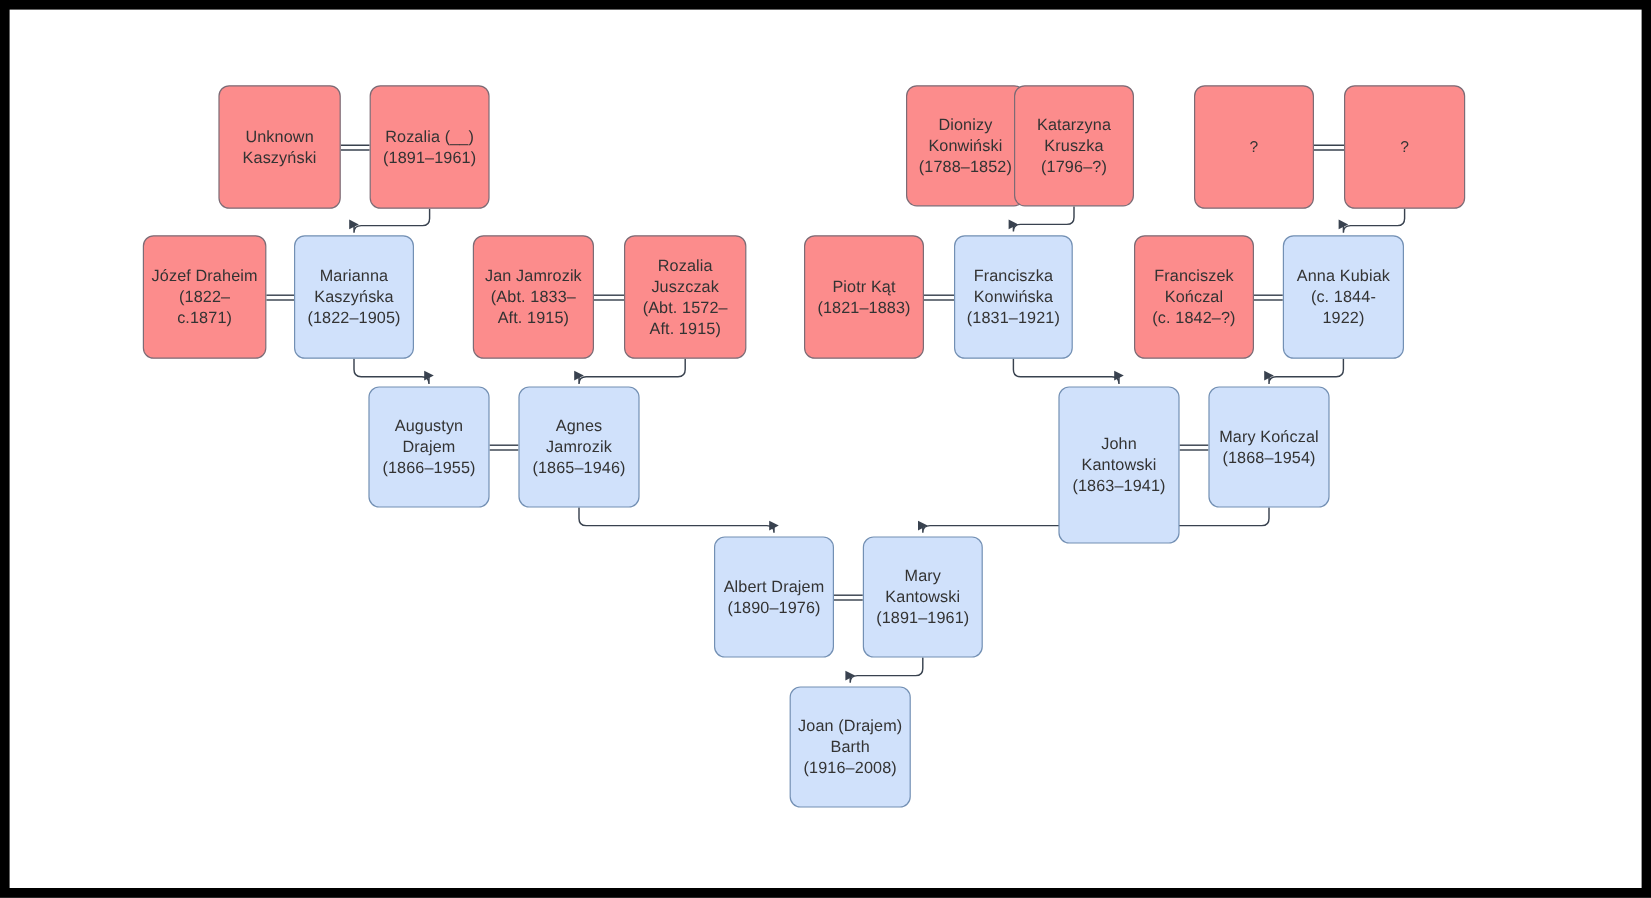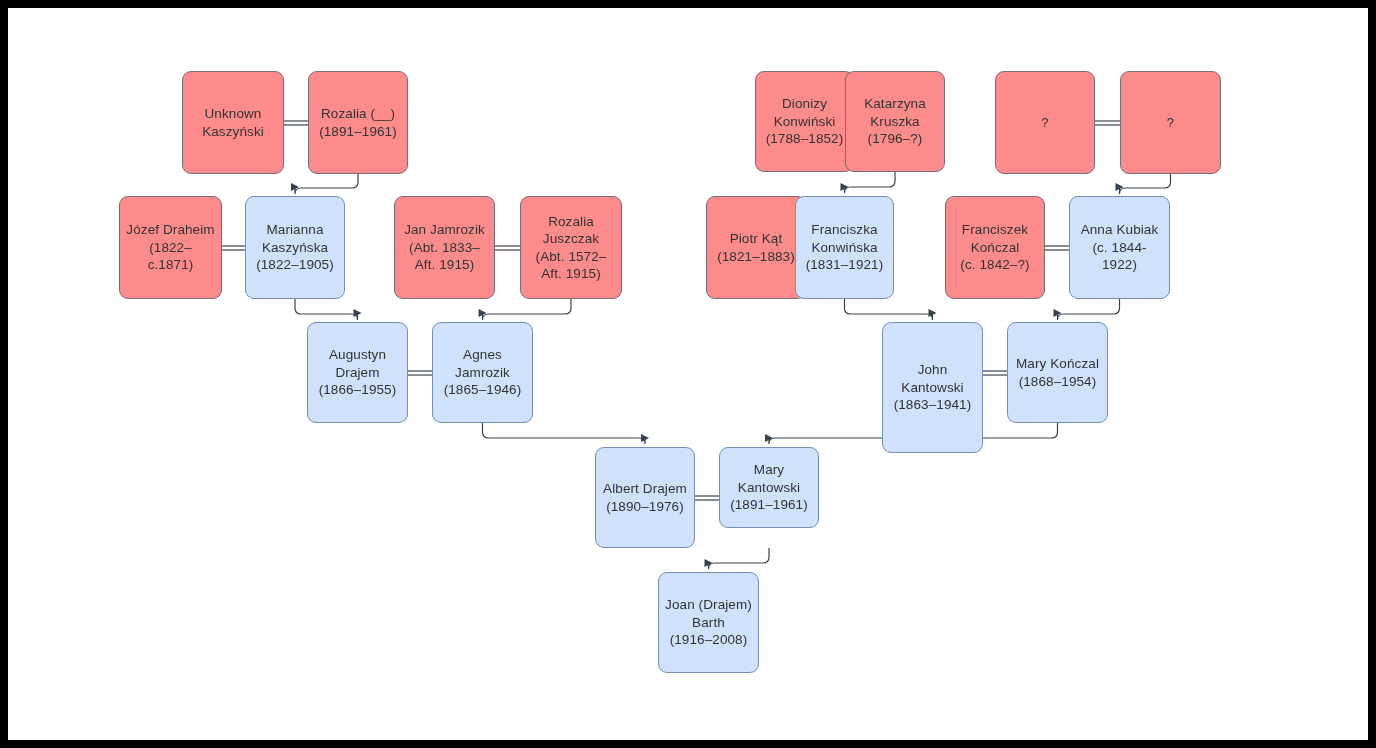--- a/index.html
+++ b/index.html
@@ -134,21 +134,21 @@
         </div>
         <div class="node pink" style="left: 386px; top: 188px; width: 101px; height: 103px;">
           <span class="txt">Jan Jamrozik
 (Abt. 1833–Aft. 1915)</span>
         </div>
         <div class="node pink" style="left: 512px; top: 188px; width: 102px; height: 103px;">
           <span class="txt">Rozalia
 Juszczak
 (Abt. 1572–Aft. 1915)</span>
         </div>
-        <div class="node pink" style="left: 662px; top: 188px; width: 100px; height: 103px; margin-left: 36px;">
+        <div class="node pink" style="left: 662px; top: 188px; width: 100px; height: 103px;">
           <span class="txt">Piotr Kąt
 (1821–1883)</span>
         </div>
         <div class="node blue" style="left: 787px; top: 188px; width: 99px; height: 103px; justify-content: flex-end;">
           <span class="txt">Franciszka
 Konwińska
 (1831–1921)</span>
         </div>
         <div class="node pink" style="left: 937px; top: 188px; width: 100px; height: 103px;">
           <span class="txt">Franciszek
@@ -175,21 +175,21 @@
 (1863–1941)</span>
         </div>
         <div class="node blue" style="left: 999px; top: 314px; width: 101px; height: 101px;">
           <span class="txt">Mary Kończal
 (1868–1954)</span>
         </div>
         <div class="node blue" style="left: 587px; top: 439px; width: 100px; height: 101px;">
           <span class="txt">Albert Drajem
 (1890–1976)</span>
         </div>
-        <div class="node blue" style="left: 711px; top: 439px; width: 100px; height: 81px;">
+        <div class="node blue" style="left: 711px; top: 439px; width: 100px; height: 101px;">
           <span class="txt">Mary
 Kantowski
 (1891–1961)</span>
         </div>
         <div class="node blue" style="left: 650px; top: 564px; width: 101px; height: 101px;">
           <span class="txt">Joan (Drajem)
 Barth
 (1916–2008)</span>
         </div>
       </div>

